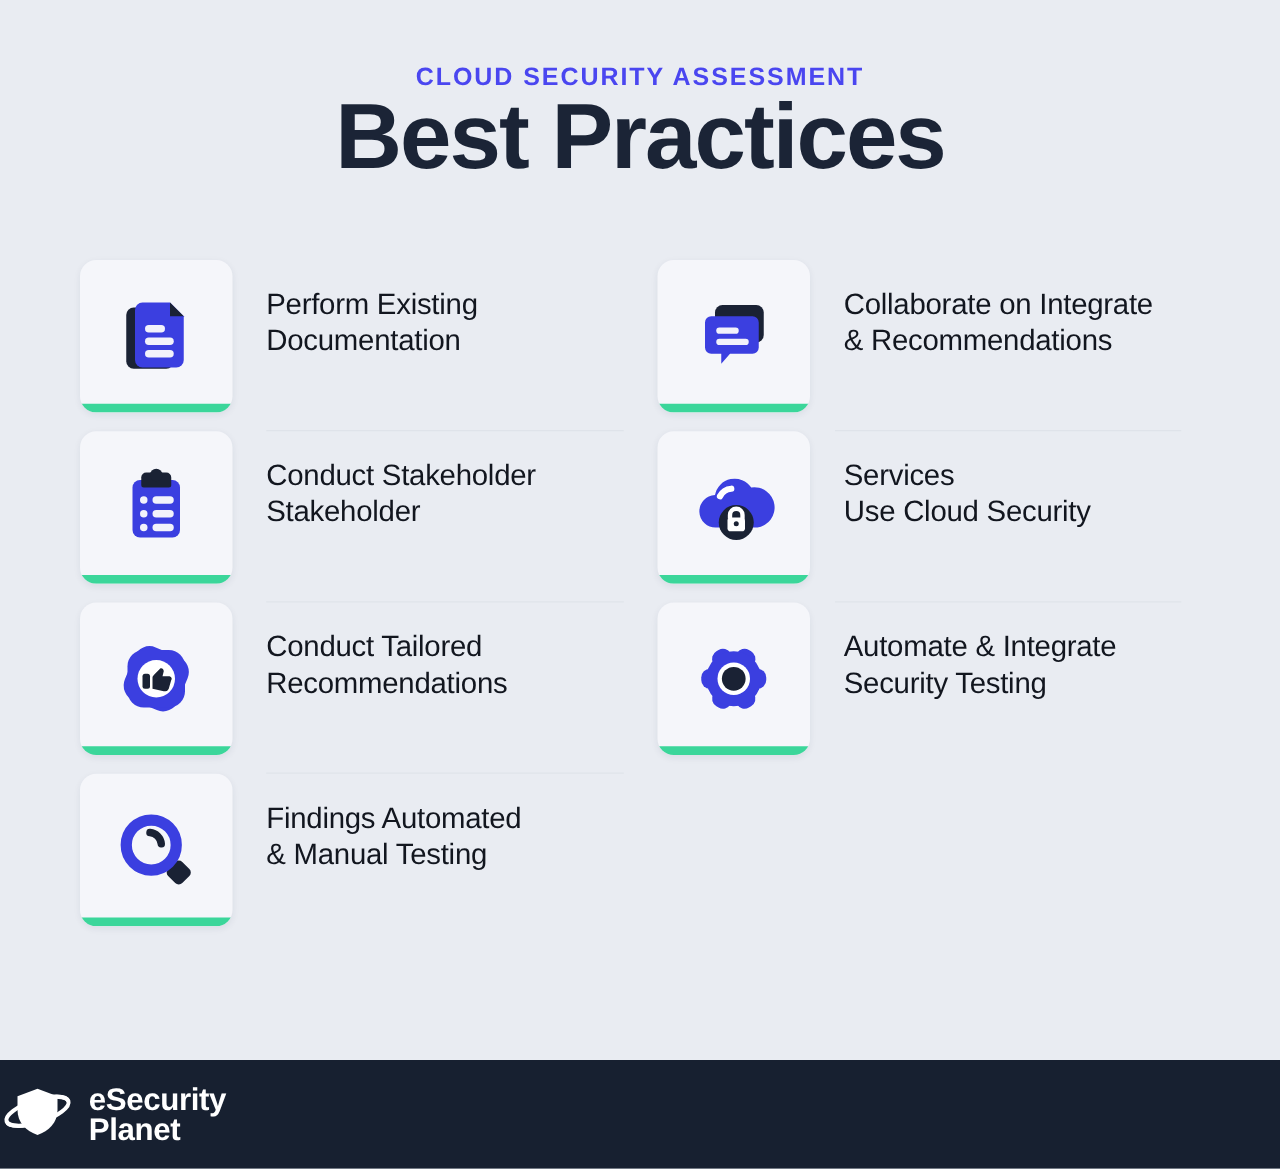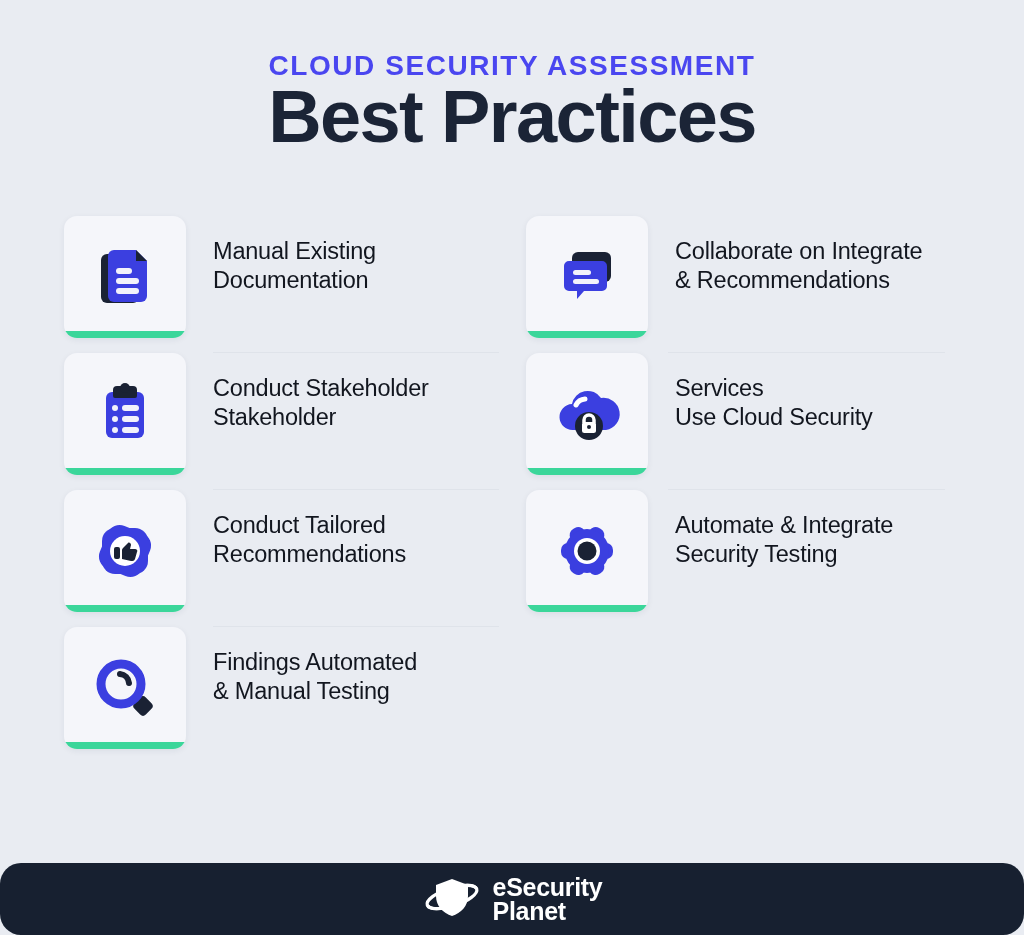--- a/index.html
+++ b/index.html
@@ -7,21 +7,21 @@
     width:1024px;height:935px;
     background:#e9ecf2;
     font-family:"Liberation Sans","DejaVu Sans",sans-serif;
     overflow:hidden;position:relative;
   }
   .page{width:1024px;height:935px;position:relative;display:flex;flex-direction:column;}
 
   
   .header{padding-top:52px;text-align:center;}
   .eyebrow{
-    color:#4a46f0;font-size:28px;font-weight:700;
+    color:#4a46f0;font-size:20px;font-weight:700;
     letter-spacing:1.55px;text-transform:uppercase;line-height:1;
   }
   .title{
     color:#1b2436;font-size:74px;font-weight:700;
     letter-spacing:-1.6px;line-height:1;
   }
 
   
   .grid{
     margin:62px auto 0 auto;
@@ -64,22 +64,22 @@
     font-size:23.5px;
     line-height:29px;
     letter-spacing:-.2px;
     padding-top:21px;
     max-width:280px;
   }
 
   
   .footer{
     position:absolute;left:0;right:0;bottom:0;
-    height:72px;background:#172030;
-    display:flex;align-items:center;justify-content:center;border-radius:21px;
+    height:87px;background:#172030;
+    display:flex;align-items:center;
   }
   .logo{display:flex;align-items:center;gap:11px;}
   .logo-text{
     color:#ffffff;font-size:25px;font-weight:700;
     line-height:24px;letter-spacing:-.3px;
   }
   .logo-text div{display:block;}
 </style>
 </head>
 <body>
@@ -103,21 +103,21 @@
               <path d="M25 9 h22 l11 11 v35 a6 6 0 0 1 -6 6 H25 a6 6 0 0 1 -6 -6 V15 a6 6 0 0 1 6 -6 z" fill="#3b3fe0"></path>
               <path d="M47 9 l11 11 h-11 z" fill="#1a2234"></path>
               <rect x="27" y="27" width="16" height="6" rx="3" fill="#f2f2fb"></rect>
               <rect x="27" y="37" width="23" height="6" rx="3" fill="#f2f2fb"></rect>
               <rect x="27" y="47" width="23" height="6" rx="3" fill="#f2f2fb"></rect>
             </svg>
           </span>
           <span class="accent"></span>
         </div>
         <div class="label">
-          <div>Manual Existing</div>
+          <div>Perform Existing</div>
           <div>Documentation</div>
         </div>
       </div>
 
       <div class="row divided">
         <div class="card">
           <span>
             <svg width="72" height="72" viewBox="0 0 72 72">
               <rect x="17" y="14" width="38" height="46" rx="6" fill="#3b3fe0"></rect>
               <path d="M28 8 h16 a4 4 0 0 1 4 4 v6 a2 2 0 0 1 -2 2 H26 a2 2 0 0 1 -2 -2 v-6 a4 4 0 0 1 4 -4 z" fill="#1a2234"></path>

